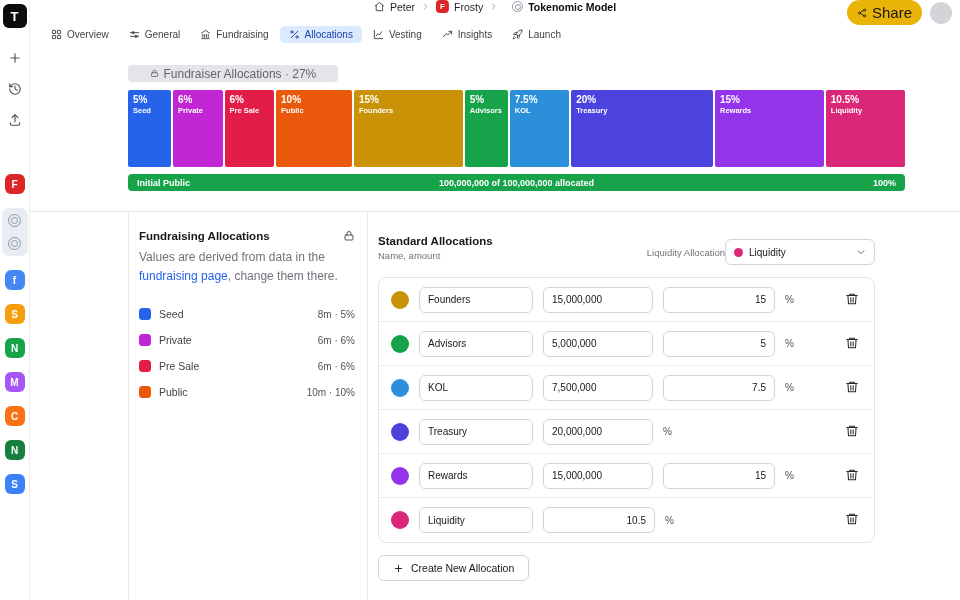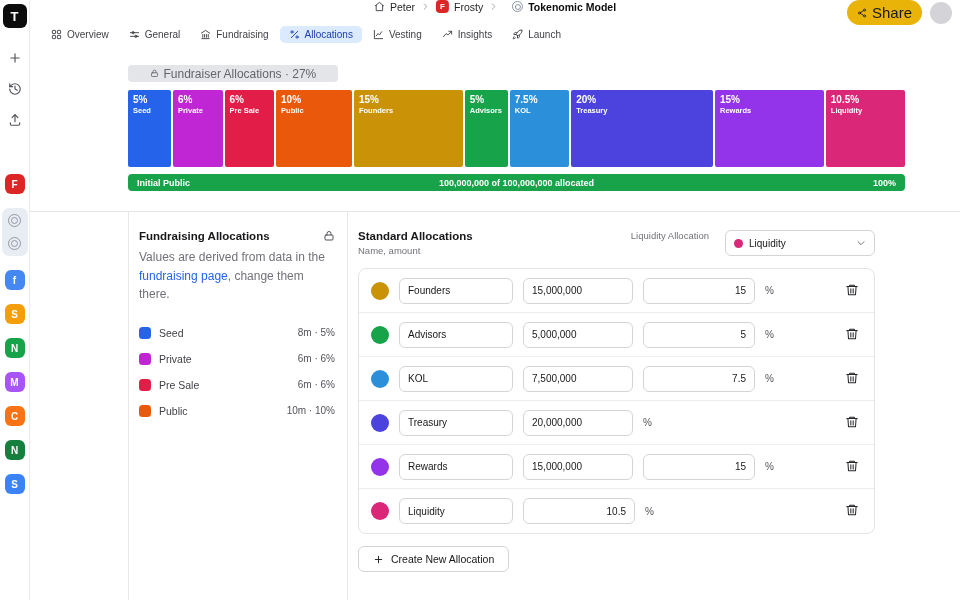--- a/index.html
+++ b/index.html
@@ -55,36 +55,36 @@
   .seg { border-radius:2px; padding:4px 5px; color:#fff; overflow:hidden; min-width:0; flex-basis:0; cursor:pointer; }
   .seg-pct { display:block; font-size:10px; font-weight:700; }
   .seg-name { display:block; font-size:7.5px; font-weight:600; margin-top:1px; white-space:nowrap; }
   .supply-bar { margin-top:7px; height:17px; border-radius:4px; display:flex; align-items:center; justify-content:space-between;
                 padding:0 9px; color:#fff; font-size:9px; font-weight:700; position:relative; }
   .supply-center { position:absolute; left:50%; transform:translateX(-50%); }
 
   
   .bottom { flex:1; display:flex; min-height:0; }
   .bottom-spacer { width:98px; flex:none; }
-  .fund-panel { width:220px; flex:none; border-left:1px solid #e8e8eb; border-right:1px solid #e8e8eb; padding:18px 12px 0 10px; }
+  .fund-panel { width:240px; flex:none; border-left:1px solid #e8e8eb; border-right:1px solid #e8e8eb; padding:18px 12px 0 10px; }
   .panel-head { display:flex; align-items:center; justify-content:space-between; }
   .panel-head h3, .std-head h3 { margin:0; font-size:11.5px; color:#18181b; }
   .lock2 { width:12px; height:12px; color:#52525b; }
   .panel-desc { margin:6px 0 0; font-size:12px; color:#71717a; line-height:1.55; }
   .link { color:#2563eb; cursor:pointer; }
   .fund-list { margin-top:16px; }
   .fund-item { display:flex; align-items:center; gap:8px; padding:7px 0; font-size:10.5px; }
   .swatch { width:12px; height:12px; border-radius:3.5px; flex:none; }
   .fi-name { color:#3f3f46; }
   .fi-detail { margin-left:auto; color:#52525b; font-size:10px; }
 
   .std-panel { flex:1; min-width:0; padding:18px 85px 0 10px; }
   .std-head { display:flex; align-items:center; justify-content:space-between; }
   .sub { margin:3px 0 0; font-size:9.5px; color:#71717a; }
-  .liq-wrap { display:flex; align-items:flex-start; gap:16px; }
+  .liq-wrap { display:flex; align-items:center; gap:0;margin-top:9px; }
   .liq-label { font-size:9.5px; color:#71717a; }
   .dropdown { display:flex; align-items:center; gap:6px; width:150px; height:26px; border:1px solid #d4d4d8; border-radius:6px;
               background:#fff; padding:0 8px; font-size:10px; color:#18181b; font-family:inherit; cursor:pointer; }
   .dd-dot { width:9px; height:9px; border-radius:50%; flex:none; }
   .dd-chev { margin-left:auto; width:10px; height:10px; color:#52525b; }
 
   .rows { margin-top:12px; border:1px solid #e4e4e7; border-radius:8px; overflow:hidden; background:#fff; }
   .std-row { display:flex; align-items:center; height:44px; padding:0 14px 0 12px; gap:10px; border-bottom:1px solid #ededf0; }
   .std-row:last-child { border-bottom:none; }
   .row-dot { width:18px; height:18px; border-radius:50%; flex:none; cursor:pointer; }

